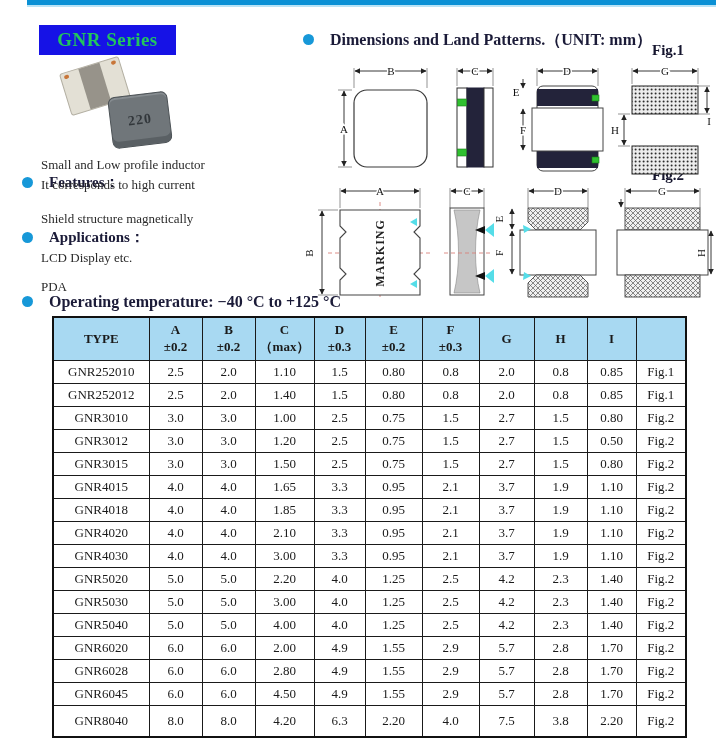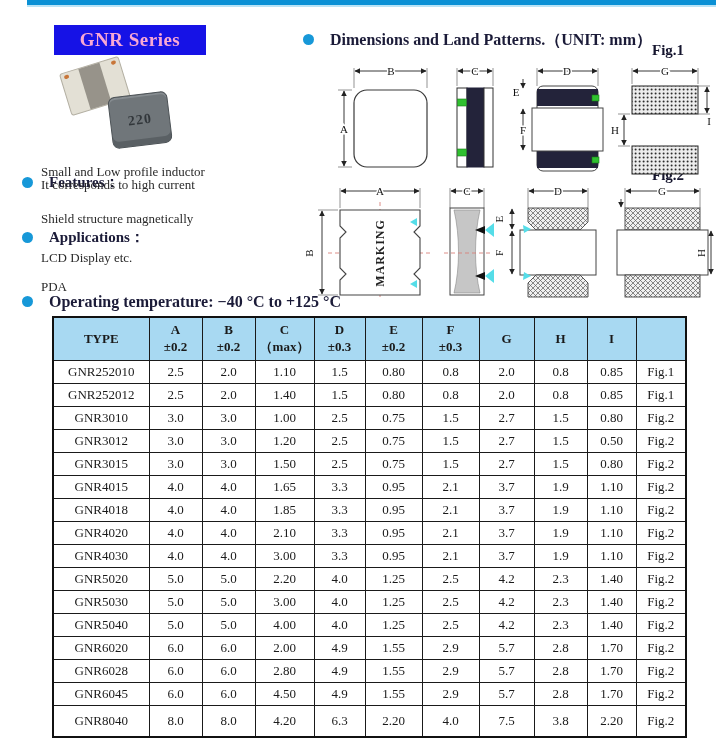--- a/index.html
+++ b/index.html
@@ -1,22 +1,22 @@
 <!DOCTYPE html>
 <html><head>
 <meta charset="utf-8">
 <style>
   html,body{margin:0;padding:0;background:#fff;}
   #page{position:relative;width:716px;height:749px;background:#ffffff;overflow:hidden;
         font-family:"Liberation Serif","DejaVu Serif",serif;color:#1a1a1a;}
 
   .top-bar{position:absolute;left:27px;top:0;width:689px;height:5px;background:#0a90d5;border-bottom:2px solid #b9e3f6;}
 
-  .banner{position:absolute;left:54px;top:25px;width:152px;height:30px;background:#1612e6;
-          color:#f9a8d4;font-weight:bold;font-size:19px;display:flex;align-items:center;justify-content:center;letter-spacing:.5px;}
+  .banner{position:absolute;left:39px;top:25px;width:137px;height:30px;background:#1612e6;
+          color:#22c55e;font-weight:bold;font-size:19px;display:flex;align-items:center;justify-content:center;letter-spacing:.5px;}
 
   .photo{position:absolute;left:56px;top:58px;width:134px;height:92px;}
   .ind1{position:absolute;left:8px;top:6px;width:60px;height:42px;transform:rotate(-17deg);
         background:#e3e0d5;border:1px solid #b3afa2;border-radius:3px;overflow:hidden;}
   .ind1 .band{position:absolute;left:19px;top:-2px;width:22px;height:46px;background:#97938a;}
   .ind1 .dotA,.ind1 .dotB{position:absolute;width:5px;height:4px;background:#c8763a;border-radius:50%;}
   .ind1 .dotA{left:3px;top:2px}.ind1 .dotB{right:3px;top:2px}
   .ind2{position:absolute;left:54px;top:36px;width:58px;height:50px;transform:rotate(-7deg);
         background:#70767a;border:1px solid #4c5256;border-radius:7px;display:flex;align-items:center;justify-content:center;
         box-shadow:inset 0 -6px 0 #5a6064, inset 0 2px 0 #868c90;}
@@ -59,21 +59,21 @@
     </div>
     <div class="ind2">
       <span class="mark">220</span>
     </div>
   </div>
 
   <div class="h-row" style="left:22px;top:146px;margin-top:28px;">
     <span class="bullet"></span>
     <span class="h-txt">Features：</span>
   </div>
-  <div class="body-line" style="left:41px;top:164px;">Small and Low profile inductor</div>
+  <div class="body-line" style="left:41px;top:157px;">Small and Low profile inductor</div>
   <div class="body-line" style="left:41px;top:177px;">It corresponds to high current</div>
   <div class="body-line" style="left:41px;top:211px;">Shield structure magnetically</div>
 
   <div class="h-row" style="left:22px;top:229px;">
     <span class="bullet"></span>
     <span class="h-txt">Applications：</span>
   </div>
   <div class="body-line" style="left:41px;top:250px;">LCD Display etc.</div>
   <div class="body-line" style="left:41px;top:279px;">PDA</div>
 

